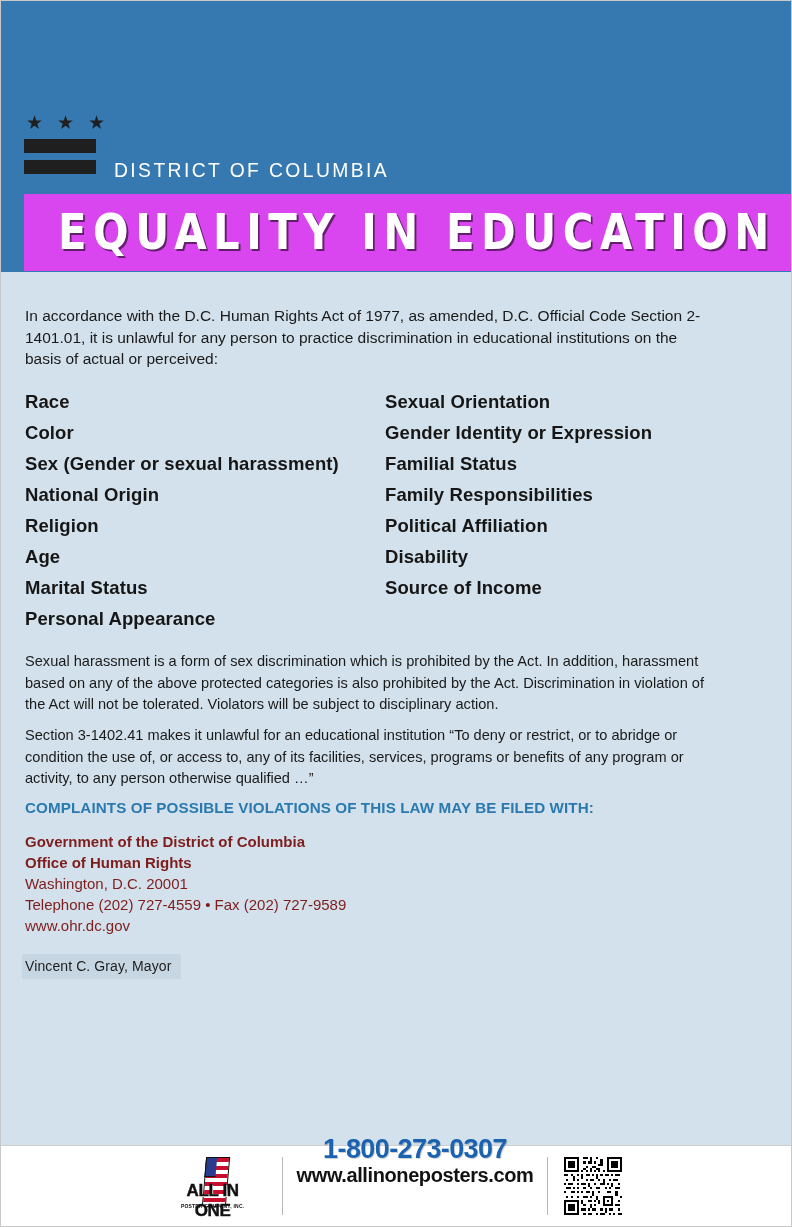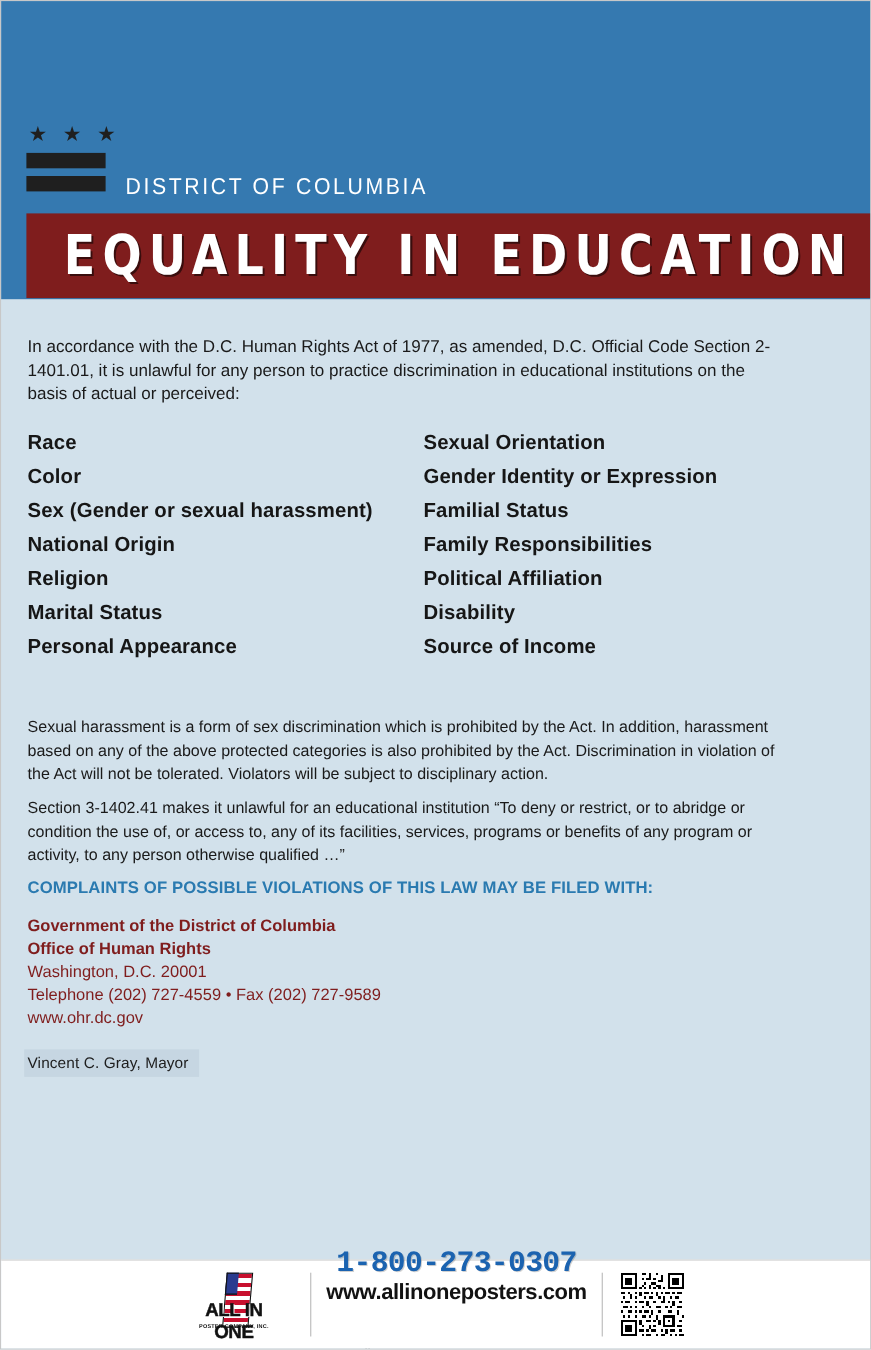--- a/index.html
+++ b/index.html
@@ -62,21 +62,21 @@
     font-family: "Liberation Sans Narrow", "Liberation Sans", sans-serif;
     transform: scaleX(0.92);
     transform-origin: left center;
   }
   .title-banner {
     position: absolute;
     left: 23px;
     top: 193px;
     width: 769px;
     height: 77px;
-    background: #7f1d1d;
+    background: #d946ef;
   }
   .title-text {
     position: absolute;
     left: 34px;
     top: 50%;
     transform: translateY(-52%) scaleX(0.93);
     transform-origin: left center;
     color: #ffffff;
     font-size: 50px;
     font-weight: 700;
@@ -256,21 +256,20 @@
   .contact-block {
     text-align: center;
   }
   .phone {
     font-size: 27px;
     font-weight: 700;
     color: #1b63b0;
     letter-spacing: -0.6px;
     line-height: 30px;
     text-shadow: 1px 1px 0 rgba(0,0,0,0.18);
-    font-family: Liberation Mono, monospace;
   }
   .web {
     font-size: 20px;
     font-weight: 700;
     color: #121212;
     letter-spacing: -0.4px;
     line-height: 23px;
   }
   .company {
     font-size: 13px;
@@ -312,20 +311,21 @@
 
     <div class="intro cond">In accordance with the D.C. Human Rights Act of 1977, as amended, D.C. Official Code Section 2-1401.01, it is unlawful for any person to practice discrimination in educational institutions on the basis of actual or perceived:</div>
 
     <div class="cat-cols">
       <div class="cat-col left">
         <div class="cat-item cond">Race</div>
         <div class="cat-item cond">Color</div>
         <div class="cat-item cond">Sex (Gender or sexual harassment)</div>
         <div class="cat-item cond">National Origin</div>
         <div class="cat-item cond">Religion</div>
+        <div class="cat-item cond">Age</div>
         <div class="cat-item cond">Marital Status</div>
         <div class="cat-item cond">Personal Appearance</div>
       </div>
       <div class="cat-col right">
         <div class="cat-item cond">Sexual Orientation</div>
         <div class="cat-item cond">Gender Identity or Expression</div>
         <div class="cat-item cond">Familial Status</div>
         <div class="cat-item cond">Family Responsibilities</div>
         <div class="cat-item cond">Political Affiliation</div>
         <div class="cat-item cond">Disability</div>

